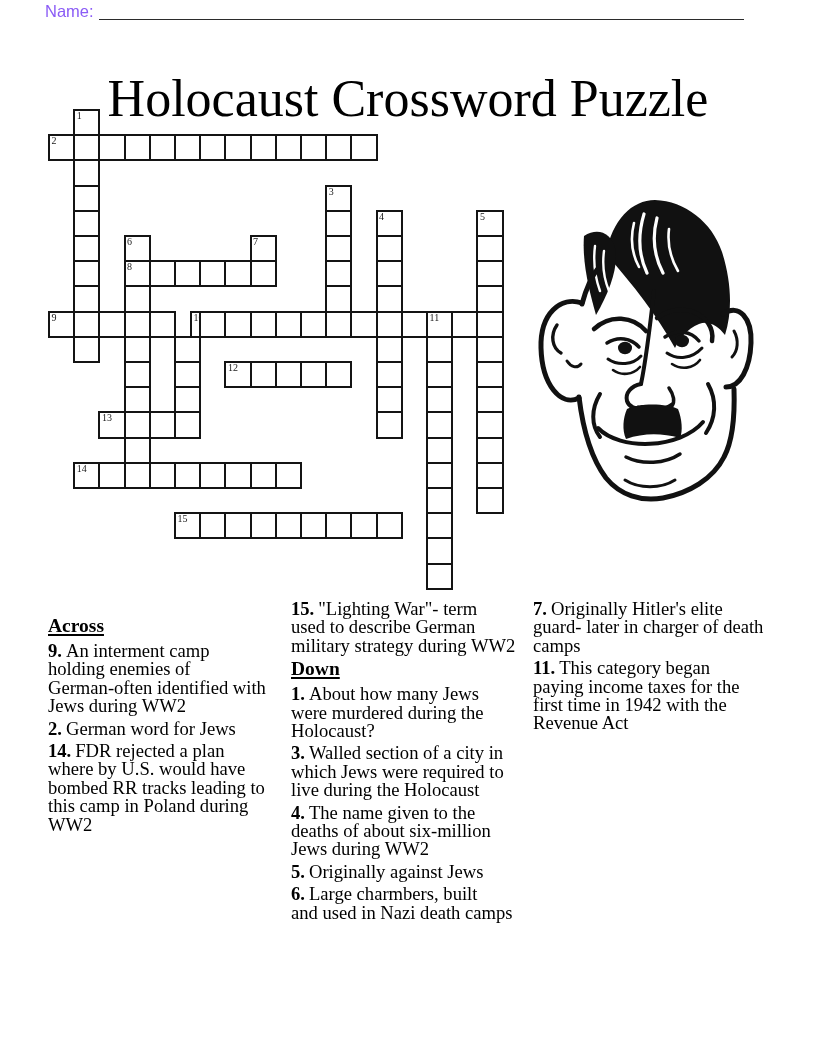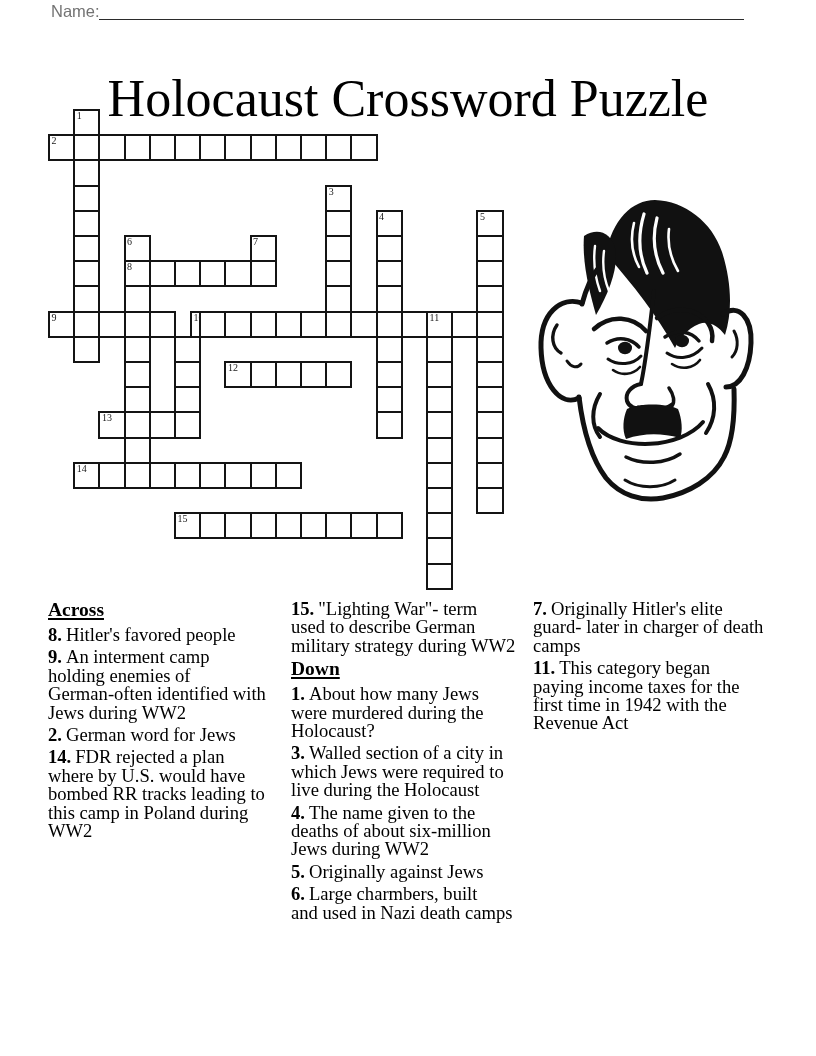--- a/index.html
+++ b/index.html
@@ -1,22 +1,22 @@
 <!DOCTYPE html>
 <html><head>
 <meta charset="utf-8">
 <style>
   html,body{margin:0;padding:0;}
   body{
     width:816px;height:1056px;position:relative;background:#ffffff;
     font-family:"Liberation Serif", serif;color:#000;overflow:hidden;
   }
   .name-label{
-    position:absolute;left:51px;top:2px;
-    font-family:"Liberation Sans", sans-serif;font-size:16.5px;color:#737373;
+    position:absolute;left:45px;top:2px;
+    font-family:"Liberation Sans", sans-serif;font-size:16.5px;color:#8b5cf6;
   }
   .name-line{
     position:absolute;left:99px;top:3px;width:645px;height:16px;
     border-bottom:1.6px solid #2b2b2b;
   }
   .page-title{
     position:absolute;left:0;right:0;top:38px;text-align:center;
     font-family:"Liberation Serif", serif;font-size:52px;line-height:1.0;
     font-weight:400;color:#000;white-space:nowrap;
   }
@@ -28,21 +28,21 @@
   .cnumber{
     position:absolute;top:0;left:1.5px;
     font-family:"Liberation Serif", serif;font-size:10px;line-height:1.05;color:#1a1a1a;
   }
   .illustration{position:absolute;left:528px;top:192px;}
   .ink{stroke:#111;fill:none;stroke-linecap:round;stroke-linejoin:round;}
   .clue-col{
     position:absolute;top:600px;width:250px;
     font-family:"Liberation Serif", serif;font-size:18.6px;line-height:18.4px;color:#000;
   }
-  #col1{left:48px;}
+  #col1{left:48px;margin-top:16px;}
   #col2{left:291px;}
   #col3{left:533px;}
   .clue-heading{
     font-weight:bold;font-size:19.5px;line-height:19px;
     text-decoration:underline;text-decoration-thickness:1.5px;text-underline-offset:2px;
     margin:0 0 7px 0;
   }
   .clue{margin:0 0 4px 0;}
   .cnum{font-weight:bold;margin-right:4px;}
   .ctext{white-space:pre-line;}
@@ -253,21 +253,20 @@
   <g>
     <path class="ink" style="stroke-width:4" d="M70,236 C92,259 152,257 175,230"></path>
     <path class="ink" style="stroke-width:3.5" d="M98,265 C114,273 137,272 152,262"></path>
     <path class="ink" style="stroke-width:4" d="M72,202 C63,217 63,233 72,245"></path>
     <path class="ink" style="stroke-width:4" d="M180,192 C189,208 188,226 178,241"></path>
   </g>
 </svg>
 
 <div class="clue-col" id="col1">
   <div class="clue-heading">Across</div>
-  <p class="clue"><b class="cnum">8.</b><span class="ctext">Hitler's favored people</span></p>
   <p class="clue"><b class="cnum">9.</b><span class="ctext">An interment camp
 holding enemies of
 German-often identified with
 Jews during WW2</span></p>
   <p class="clue"><b class="cnum">2.</b><span class="ctext">German word for Jews</span></p>
   <p class="clue"><b class="cnum">14.</b><span class="ctext">FDR rejected a plan
 where by U.S. would have
 bombed RR tracks leading to
 this camp in Poland during
 WW2</span></p>

